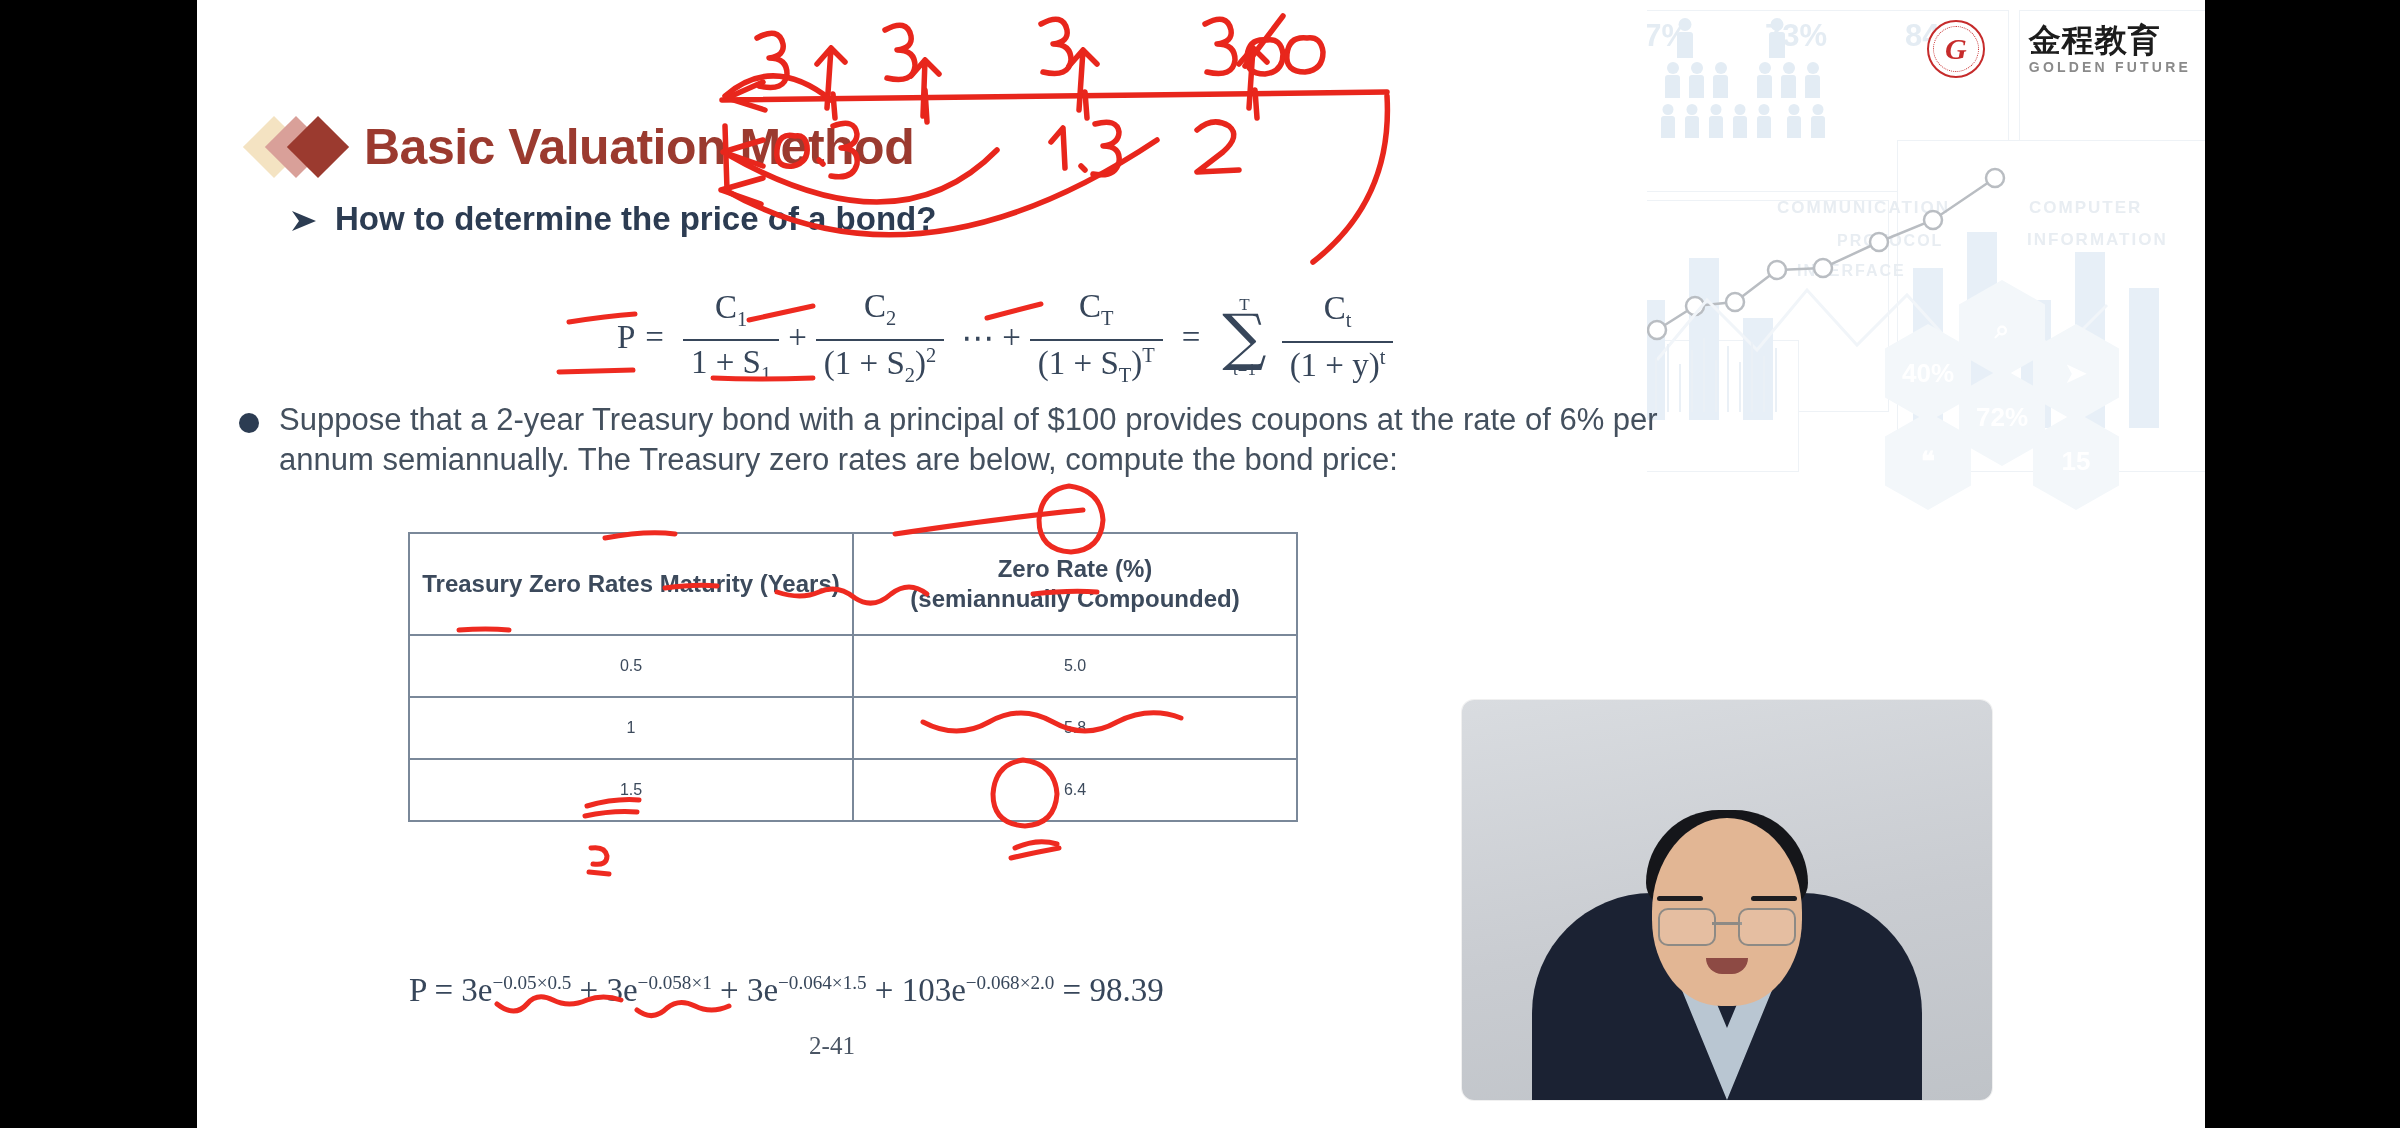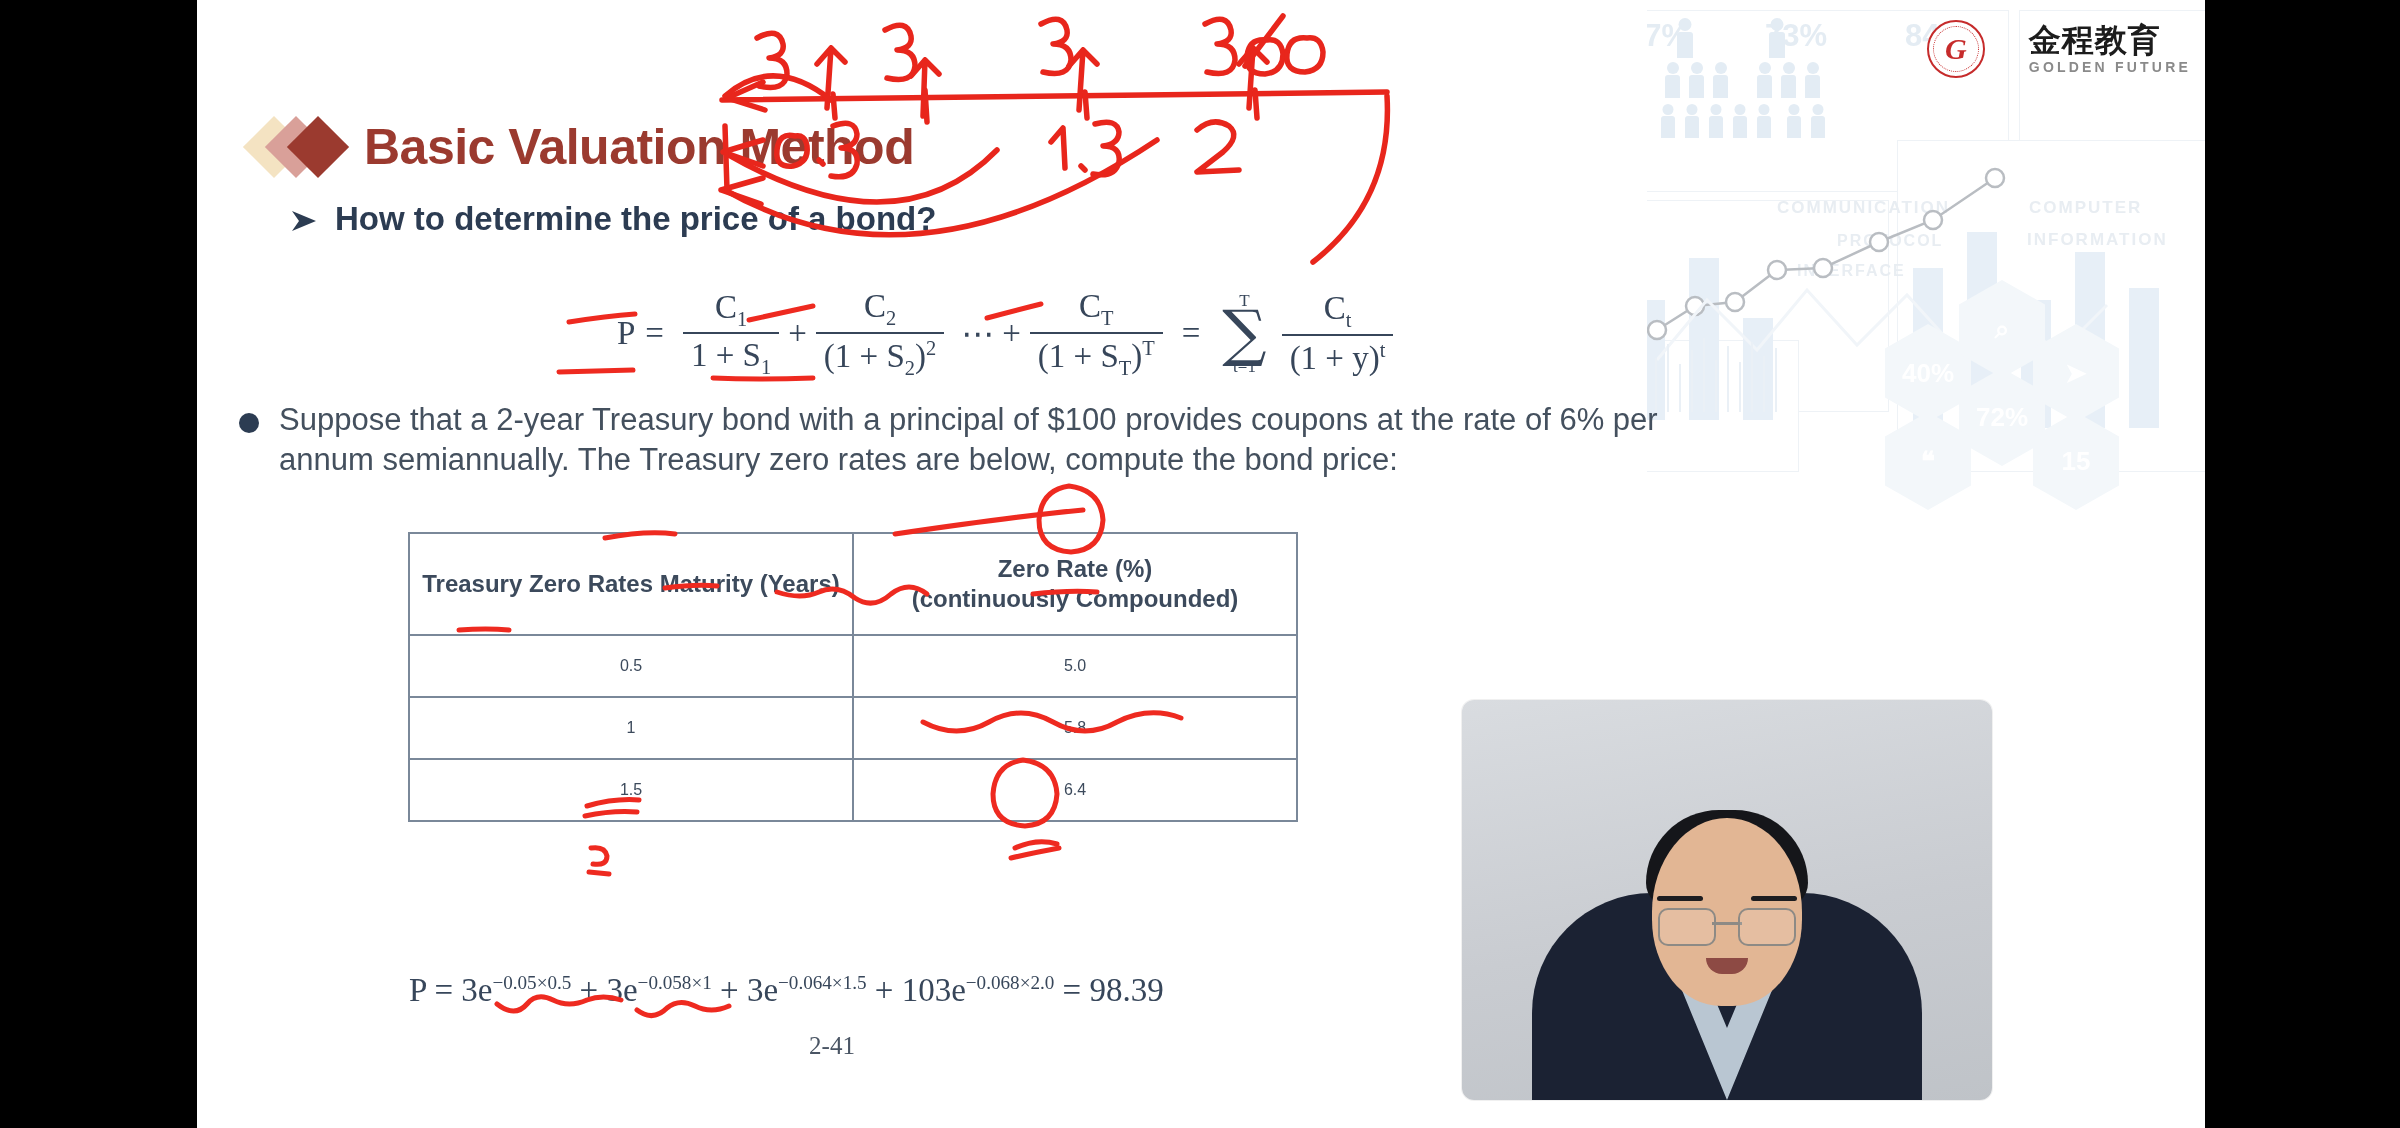--- a/index.html
+++ b/index.html
@@ -54,21 +54,21 @@
 
   
   #q-row{position:absolute;left:90px;top:200px;display:flex;align-items:flex-start;}
   #q-arrow{width:34px;height:34px;margin-right:14px;margin-top:4px;flex:none;}
   #q-text{font-size:33px;font-weight:700;color:#2c3c52;}
 
   
   #formula{position:absolute;left:420px;top:288px;color:#37465a;
            font-family:"Liberation Serif",serif;font-size:33px;display:flex;align-items:center;}
   .frac{display:inline-flex;flex-direction:column;align-items:center;margin:0 9px;}
-  .frac .num{padding:0 8px 2px;}
+  .frac .num{padding:0 8px 9px;}
   .frac .den{border-top:2px solid #37465a;padding:3px 8px 0;}
   .sgm{display:inline-flex;flex-direction:column;align-items:center;margin:0 6px 0 12px;line-height:1;}
   .sgm .lim{font-size:17px;}
   .sgm .big{font-size:62px;line-height:.78;font-family:"DejaVu Serif",serif;}
   sub{font-size:.62em;} sup{font-size:.62em;}
 
   
   #para-row{position:absolute;left:42px;top:400px;width:1420px;display:flex;align-items:flex-start;}
   #para-dot{width:20px;height:20px;border-radius:50%;background:#2c3c52;margin:13px 20px 0 0;flex:none;}
   #para{font-size:31px;line-height:1.28;color:#44505e;}
@@ -312,21 +312,21 @@
       <div id="para-dot"></div>
       <div id="para">Suppose that a 2-year Treasury bond with a principal of $100 provides coupons at the rate of 6% per annum semiannually. The Treasury zero rates are below, compute the bond price:</div>
     </div>
 
     <table id="zt">
       <thead>
         <tr>
           <th style="width:50%;">Treasury Zero Rates Maturity (Years)</th>
           <th style="width:50%;">
             <div>Zero Rate (%)</div>
-            <div>(continuously Compounded)</div>
+            <div>(semiannually Compounded)</div>
           </th>
         </tr>
       </thead>
       <tbody id="zt-body">
           <tr>
             <td>0.5</td>
             <td>5.0</td>
           </tr>
           <tr>
             <td>1</td>

